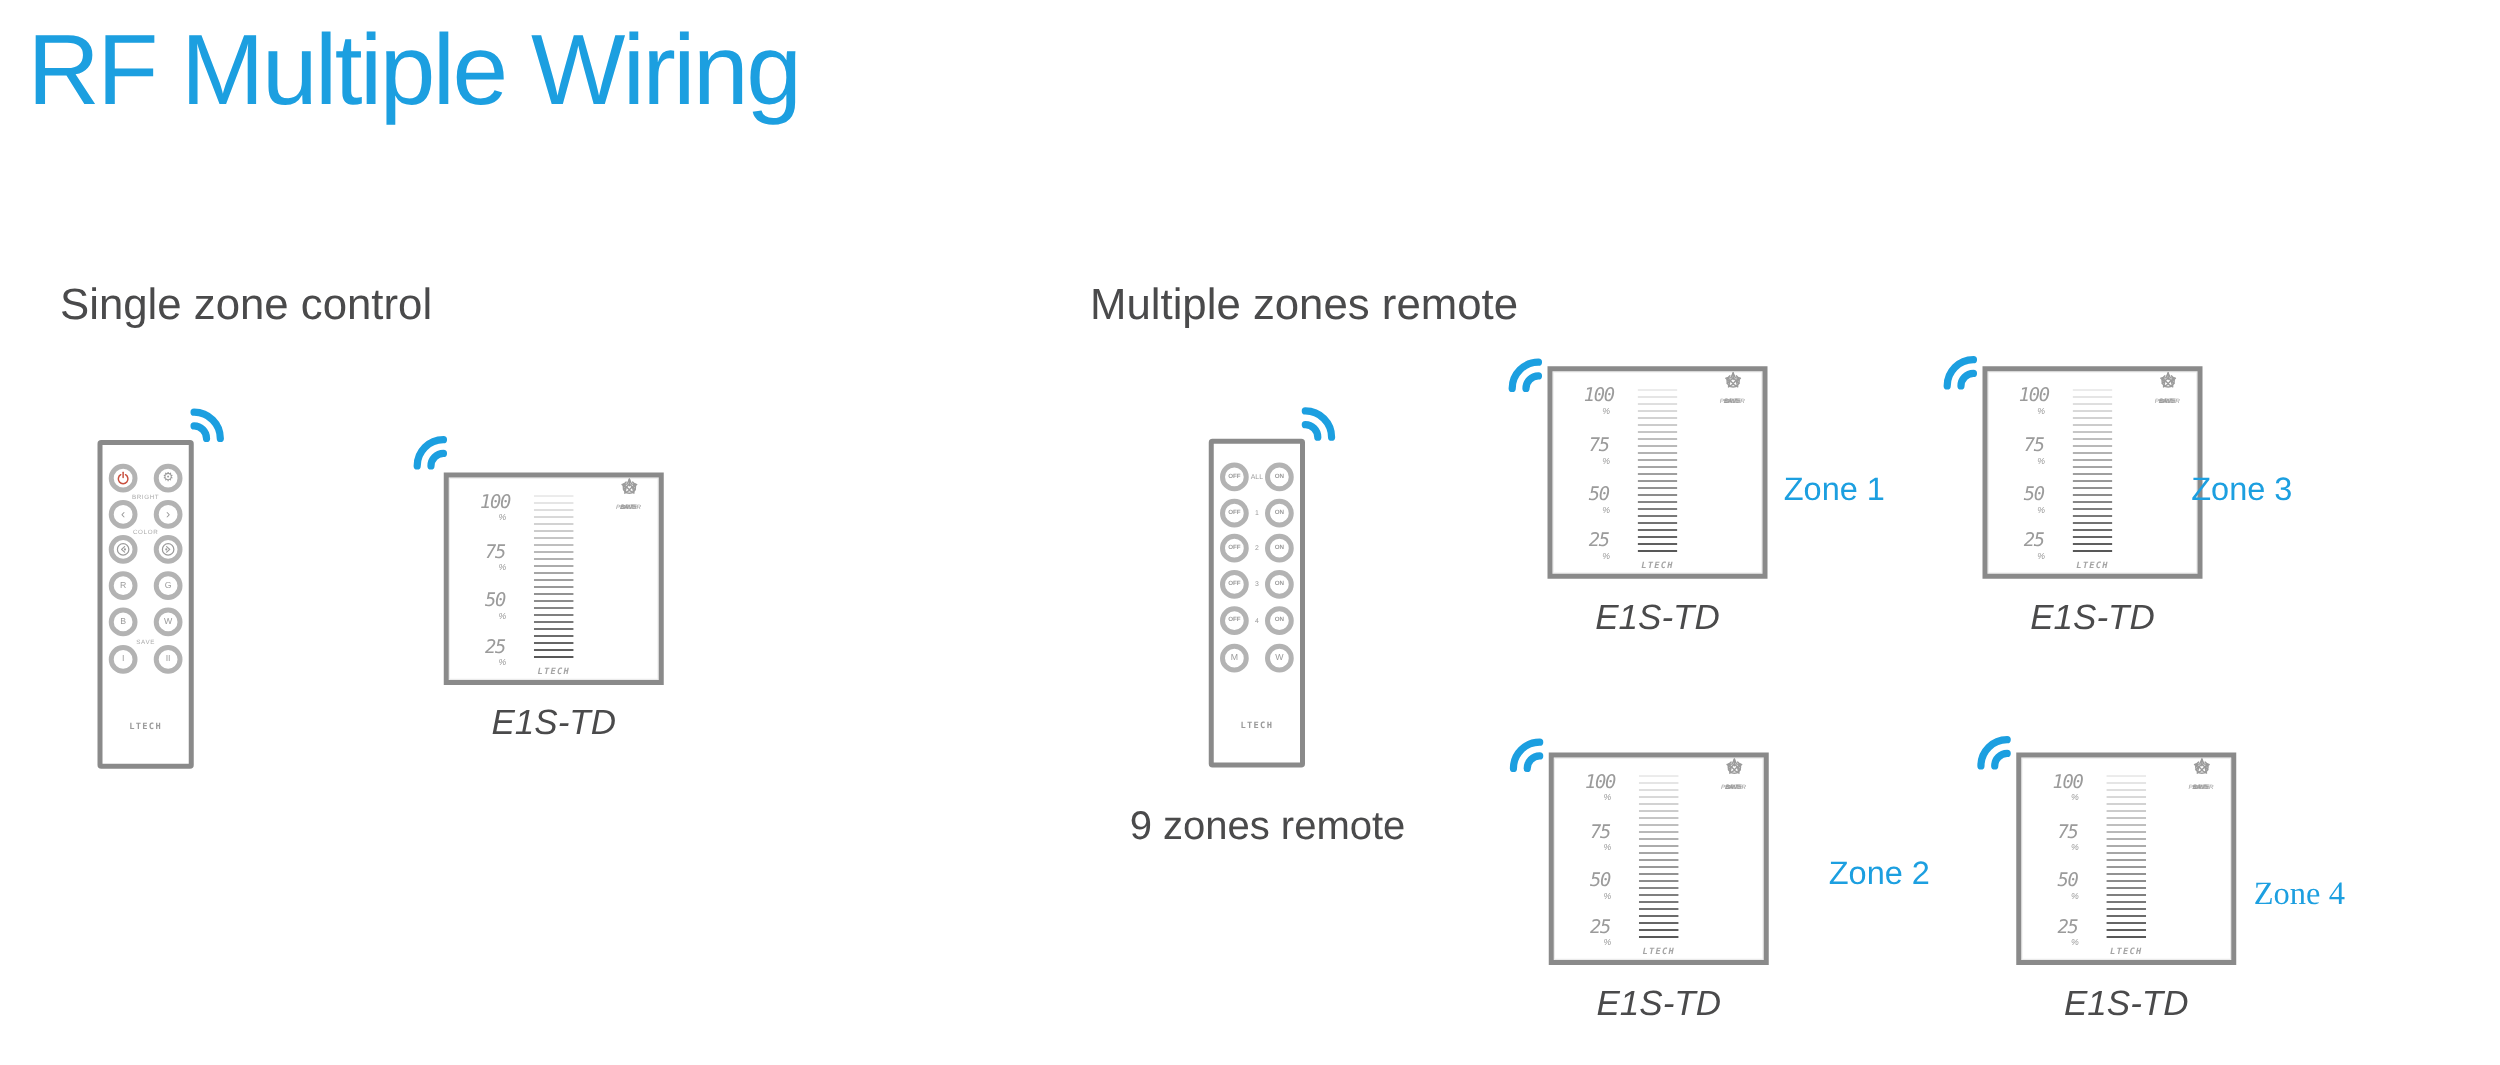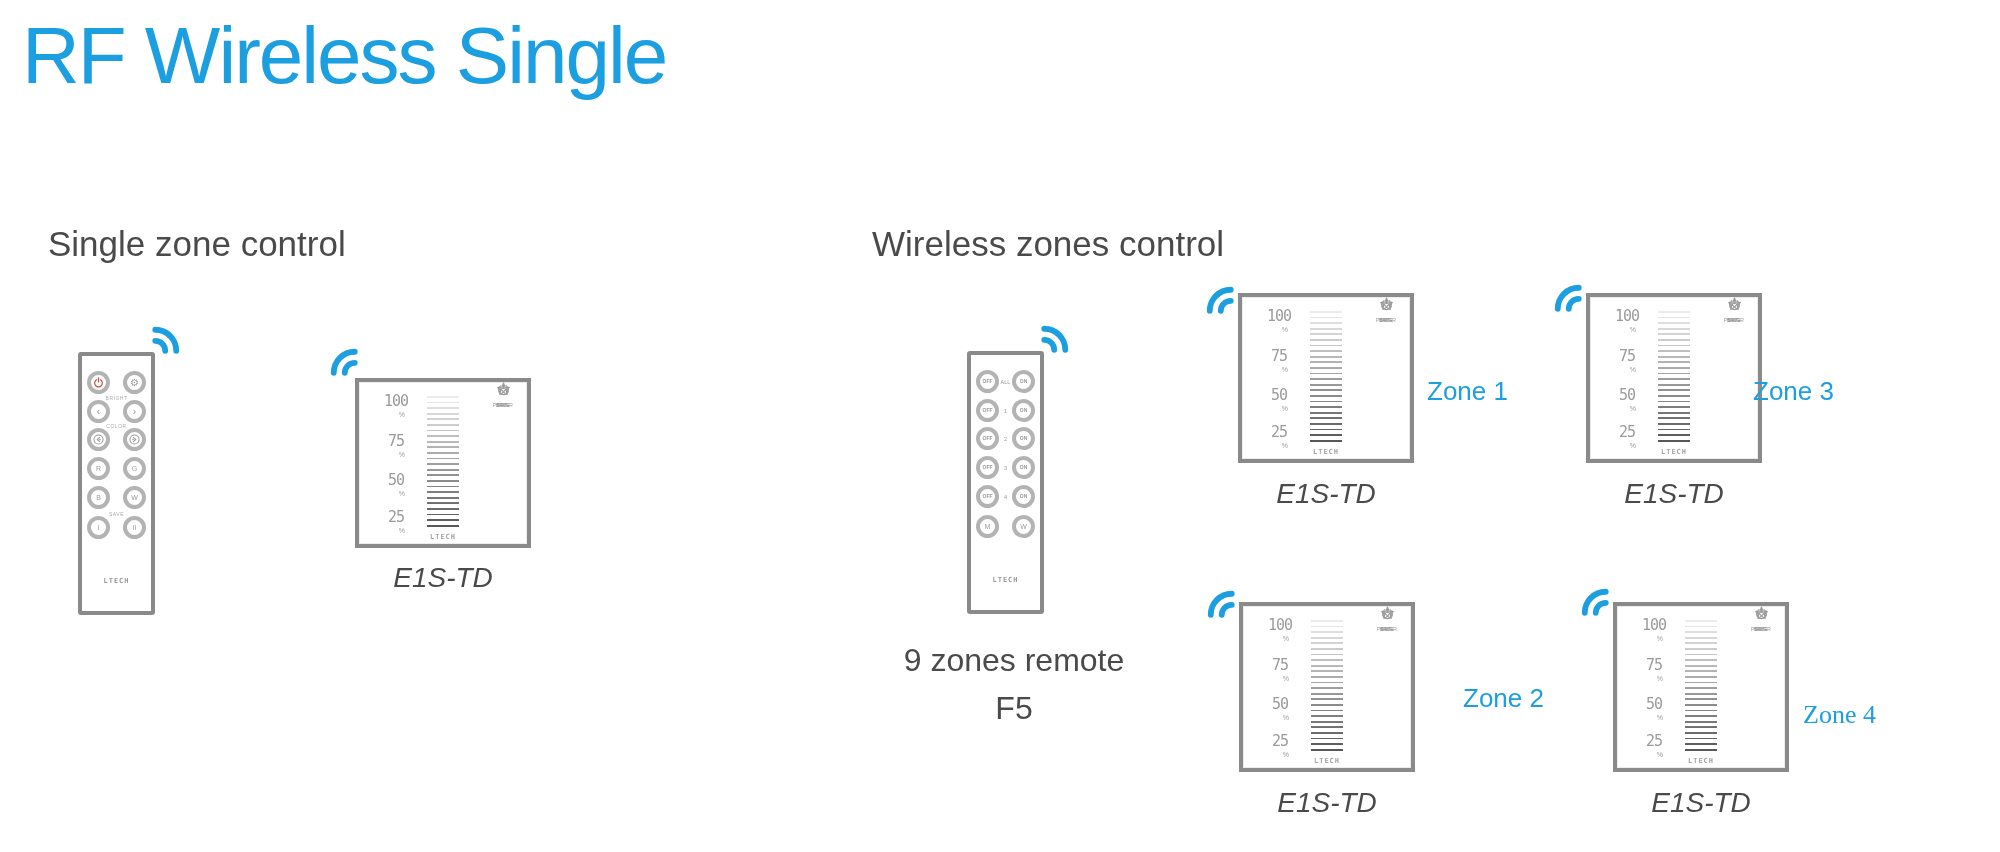--- a/index.html
+++ b/index.html
@@ -60,21 +60,21 @@
     font-family:"DejaVu Sans Mono", monospace;
   }
   .chev{font-size:10px;color:var(--glyph);line-height:1;}
   .gear{font-size:10px;color:var(--glyph);line-height:1;}
   .ricon{width:11px;height:11px;}
   .ricon path,.ricon circle{fill:none;stroke:var(--glyph);stroke-width:1.1;stroke-linecap:round;stroke-linejoin:round;}
   .ricon.red path{stroke:var(--powred);stroke-width:1.3;}
   .ricon .dotfill{fill:var(--glyph);stroke:none;}
 
   
-  .panel-host{position:absolute;width:176px;height:206px;}
+  .panel-host{position:absolute;width:176px;height:206px;font-style:italic;}
   .panel{
     position:relative;width:176px;height:170px;background:#fff;
     border:4px solid var(--frame);box-shadow:inset 0 0 0 1px #ECECEC;
   }
   .scale-item{
     position:absolute;left:20px;width:34px;text-align:center;
     color:var(--glyph);
   }
   .scale-item:nth-child(1){top:12px;}
   .scale-item:nth-child(2){top:52px;}
@@ -101,23 +101,23 @@
   .plabel{display:block;font-size:5px;letter-spacing:0.3px;margin-top:1px;}
   .pbrand{
     position:absolute;left:0;right:0;bottom:3px;text-align:center;
     font-size:7px;font-weight:bold;letter-spacing:1px;color:#A5A5A5;
     font-family:"DejaVu Sans Mono", monospace;
   }
 </style>
 </head>
 <body>
 
-<div class="abs page-title">RF Wireless Single</div>
+<div class="abs page-title">RF Multiple Wiring</div>
 <div class="abs section-heading" style="left:25px;top:224px;margin-left:23px;">Single zone control</div>
-<div class="abs section-heading" style="left:872px;top:224px;">Wireless zones control</div>
+<div class="abs section-heading" style="left:872px;top:224px;">Multiple zones remote</div>
 
 <svg class="abs wave flip" style="left:150px;top:314px;" viewBox="0 0 40 40">
   <path d="M15 35 A20 20 0 0 1 35 15"></path>
     <path d="M25.5 35 A9.5 9.5 0 0 1 35 25.5"></path>
 </svg>
 <div class="abs remote" style="left:78px;top:352px;">
   <div class="rrow" style="top:15px;">
     <div class="rbtn">
       <svg class="ricon red" viewBox="0 0 12 12">
         <path d="M3.9 3 A4.2 4.2 0 1 0 8.1 3"></path>
@@ -292,21 +292,20 @@
         <span>M</span>
       </div>
     <div class="rbtn">
         <span>W</span>
       </div>
   </div>
   <div class="rbrand">LTECH</div>
 </div>
 <div class="abs caption" style="left:878px;width:272px;top:636px;text-align:center;">
   <div>9 zones remote</div>
-  <div>F5</div>
 </div>
 
 <svg class="abs wave" style="left:1194px;top:274px;" viewBox="0 0 40 40">
   <path d="M15 35 A20 20 0 0 1 35 15"></path>
     <path d="M25.5 35 A9.5 9.5 0 0 1 35 25.5"></path>
 </svg>
 <div class="abs panel-host" style="left:1238px;top:293px;">
   <div class="panel">
     <div class="scale-item">
       <span class="sval">100</span>

